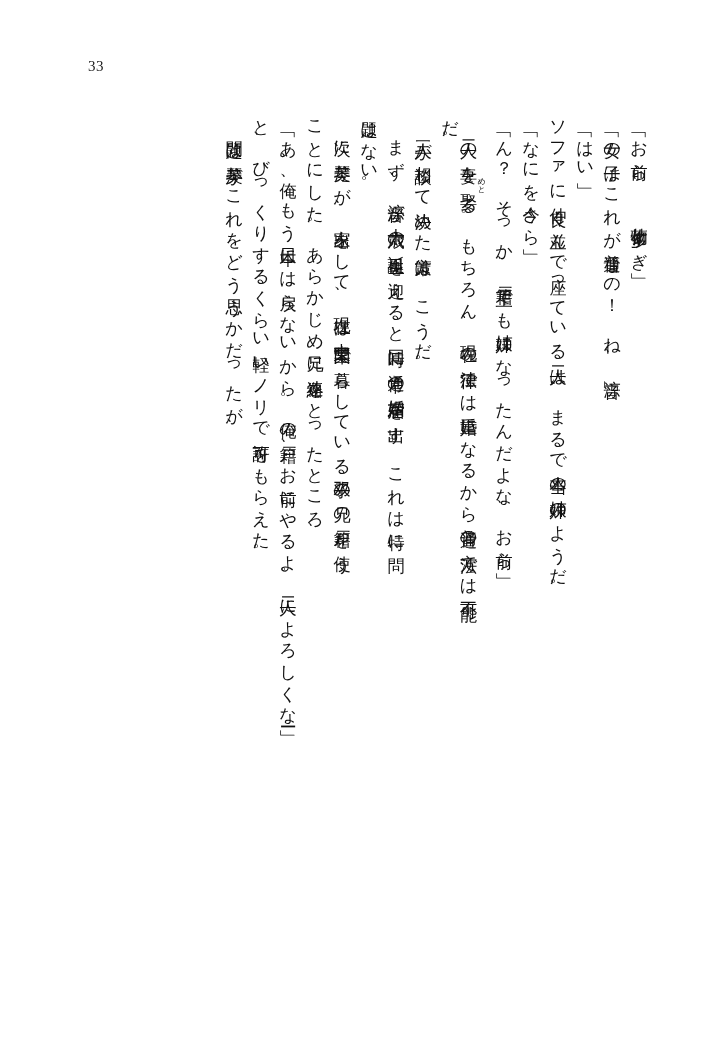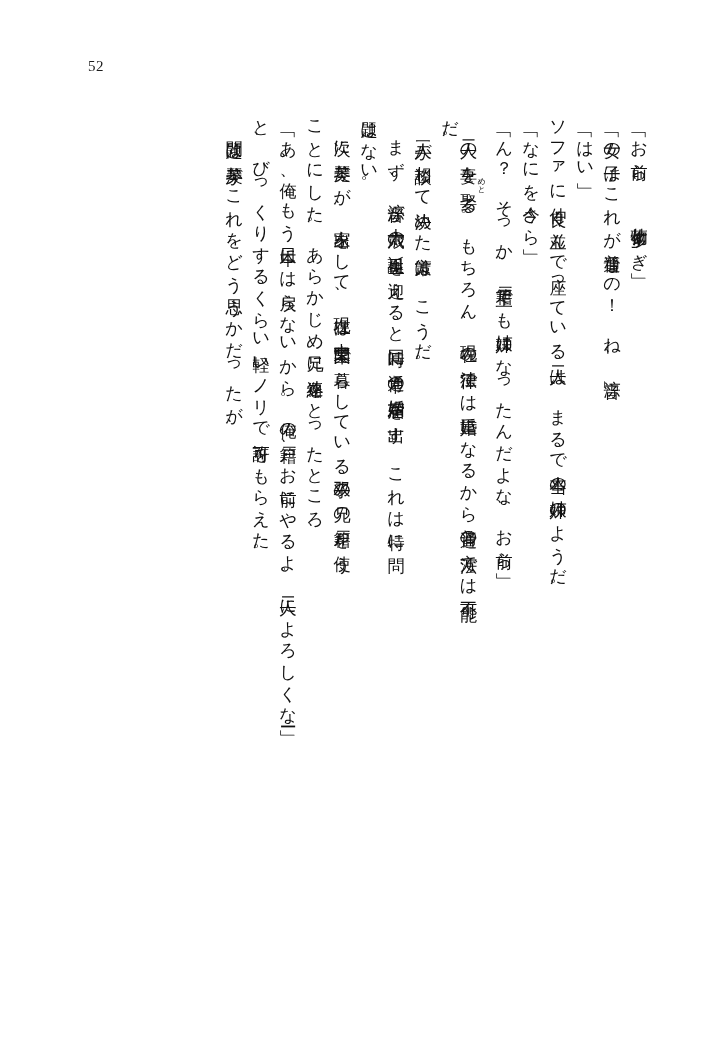--- a/index.html
+++ b/index.html
@@ -80,21 +80,21 @@
     font-size: 8px;
     letter-spacing: 0px;
   }
 
 </style>
 </head>
 <body>
 
 <div id="page">
 
-  <div id="page-number">52</div>
+  <div id="page-number">33</div>
 
   <div id="text-block">
 
     <div class="col indent">「お前ら、 荷物多すぎ」</div>
     <div class="col indent">「女の子はこれが普通なの！　ね、涼音」</div>
     <div class="col indent">「はい」</div>
     <div class="col">ソファに仲良く並んで座っている二人は、まるで本当の姉妹のようだ。</div>
     <div class="col indent">「なにを今さら」</div>
     <div class="col indent">「ん？　そっか、戸籍上でも姉妹になったんだよな、お前ら」</div>
     <div class="col indent ruby-col">二人の妻を<ruby>娶<rt>めと</rt></ruby>る。もちろん、現在の法律では重婚になるから普通の方法では不可能</div>

